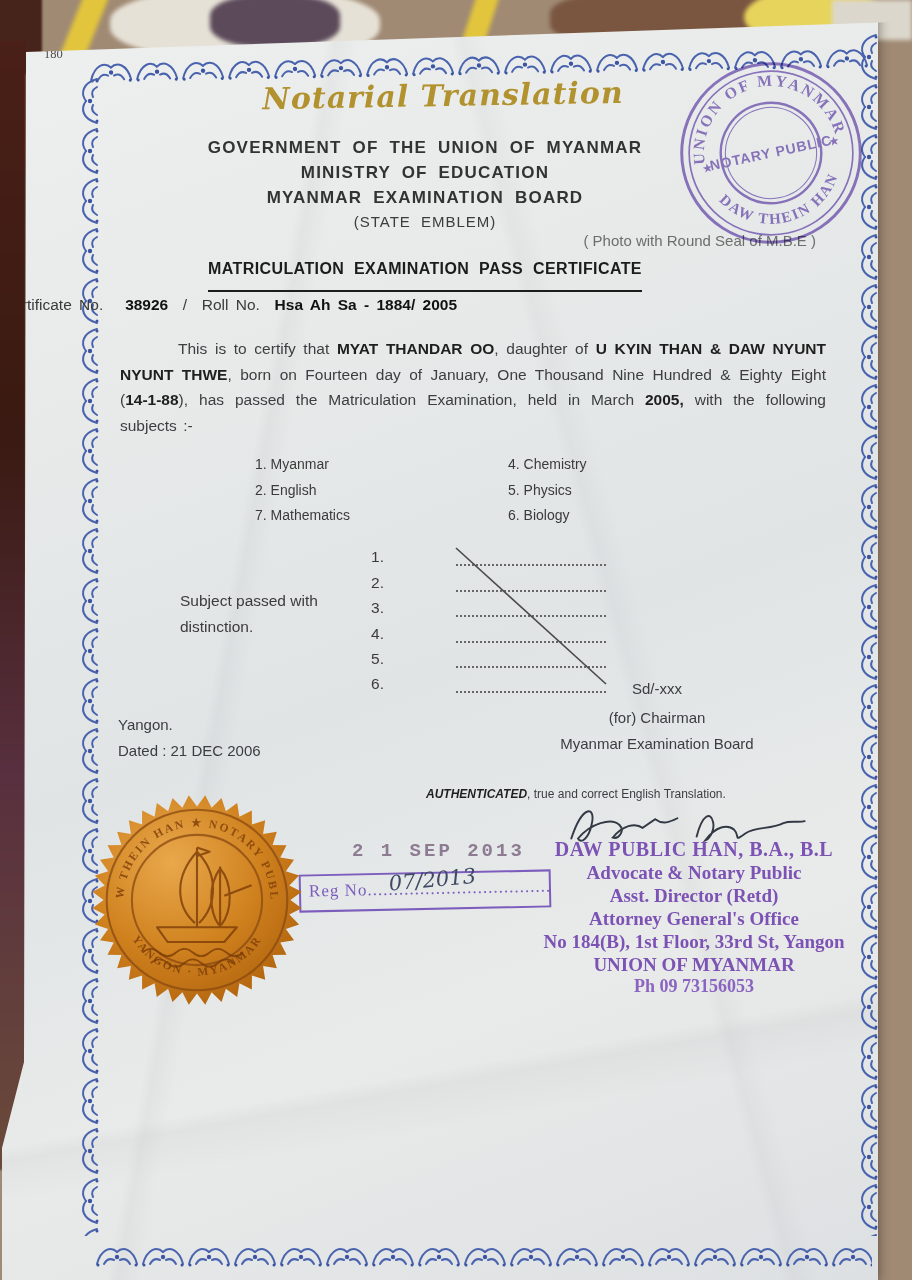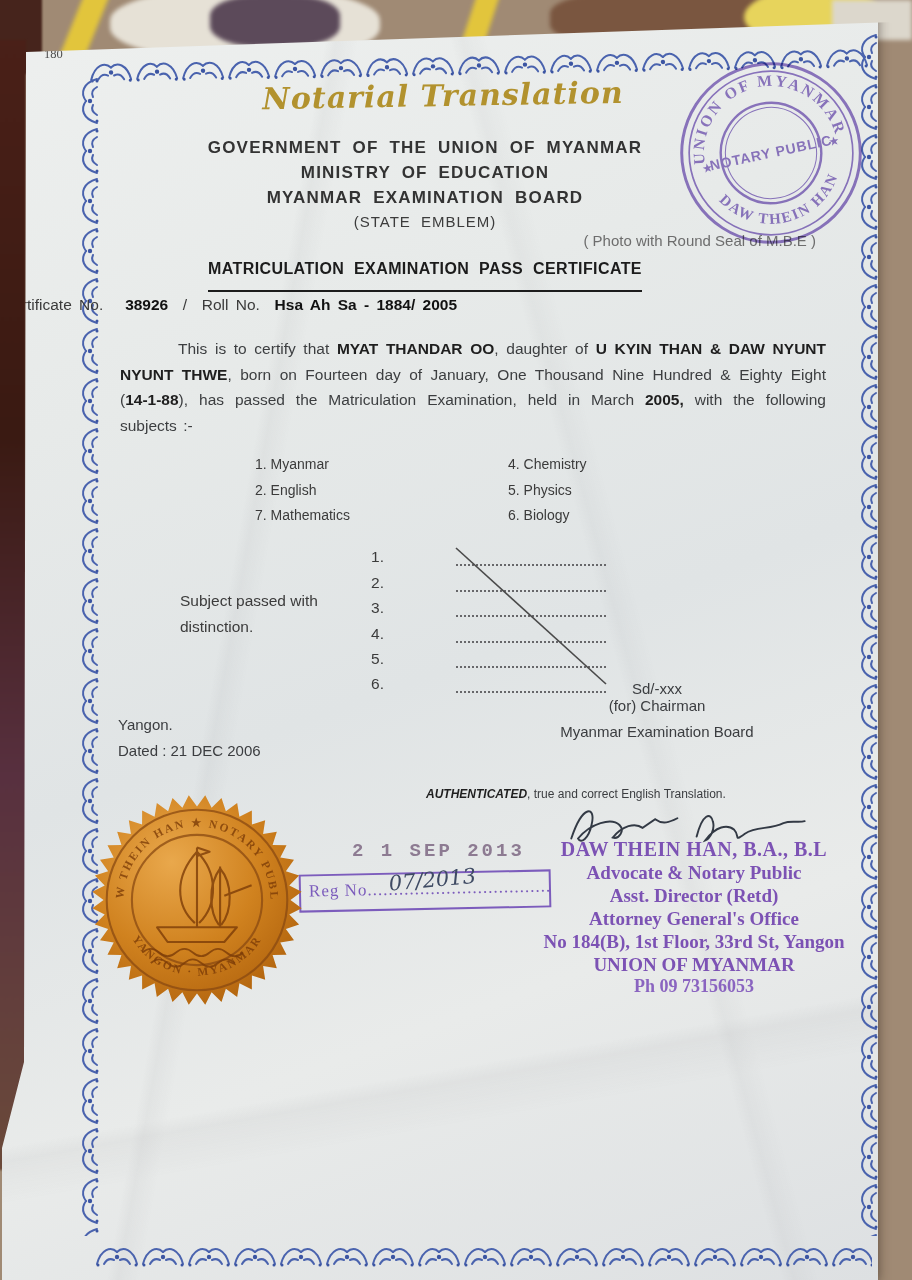--- a/index.html
+++ b/index.html
@@ -1039,37 +1039,37 @@
         <span class="num">6.</span>
         <span class="lead"></span>
       </div>
   </div>
   <svg class="abs" viewBox="0 0 180 160" style="left:440px;top:536px;width:180px;height:160px">
     <line x1="14" y1="12" x2="164" y2="148" stroke="#4a4a4a" stroke-width="1.6"></line>
   </svg>
 
   <div class="abs sig-col" style="left:520px;top:680px">
     <div class="plain">Sd/-xxx</div>
-    <div class="plain" style="">(for) Chairman</div>
+    <div class="plain" style="margin-top:12px">(for) Chairman</div>
     <div class="plain" style="margin-top:9px">Myanmar Examination Board</div>
   </div>
 
   <div class="abs plain" style="left:116px;top:716px">Yangon.</div>
   <div class="abs plain" style="left:116px;top:742px">Dated :   21 DEC  2006</div>
 
   <div class="abs auth" style="left:424px;top:787px">
     <b>AUTHENTICATED</b><span>, true and correct English Translation.</span>
   </div>
 
   <svg class="abs" viewBox="0 0 260 56" style="left:556px;top:798px;width:258px;height:54px">
     <path d="M10 42 C22 6 36 8 31 28 C28 42 20 48 17 42 C30 26 52 20 60 28 C66 34 59 43 53 41 C63 29 76 25 84 31 L97 22 C105 28 112 25 120 21 M140 40 C146 16 155 14 157 25 C159 33 154 42 149 44 C160 29 172 27 179 33 C185 39 178 46 190 37 C202 29 216 33 230 26 C238 23 246 26 252 24" stroke="#333a45" stroke-width="2" fill="none" stroke-linecap="round"></path>
   </svg>
 
   <div class="abs notary-block" style="left:516px;top:838px">
-    <div class="n1">DAW THEIN HAN, B.A., B.L</div>
+    <div class="n1">DAW PUBLIC HAN, B.A., B.L</div>
     <div class="nl">Advocate &amp; Notary Public</div>
     <div class="nl">Asst. Director (Retd)</div>
     <div class="nl">Attorney General's Office</div>
     <div class="nl">No  184(B), 1st Floor, 33rd St, Yangon</div>
     <div class="nl">UNION OF MYANMAR</div>
     <div class="nph">Ph  09 73156053</div>
   </div>
 
   <div class="abs date-stamp" style="left:350px;top:840px">2 1  SEP  2013</div>
   <div class="abs reg-box" style="left:297px;top:872px">

